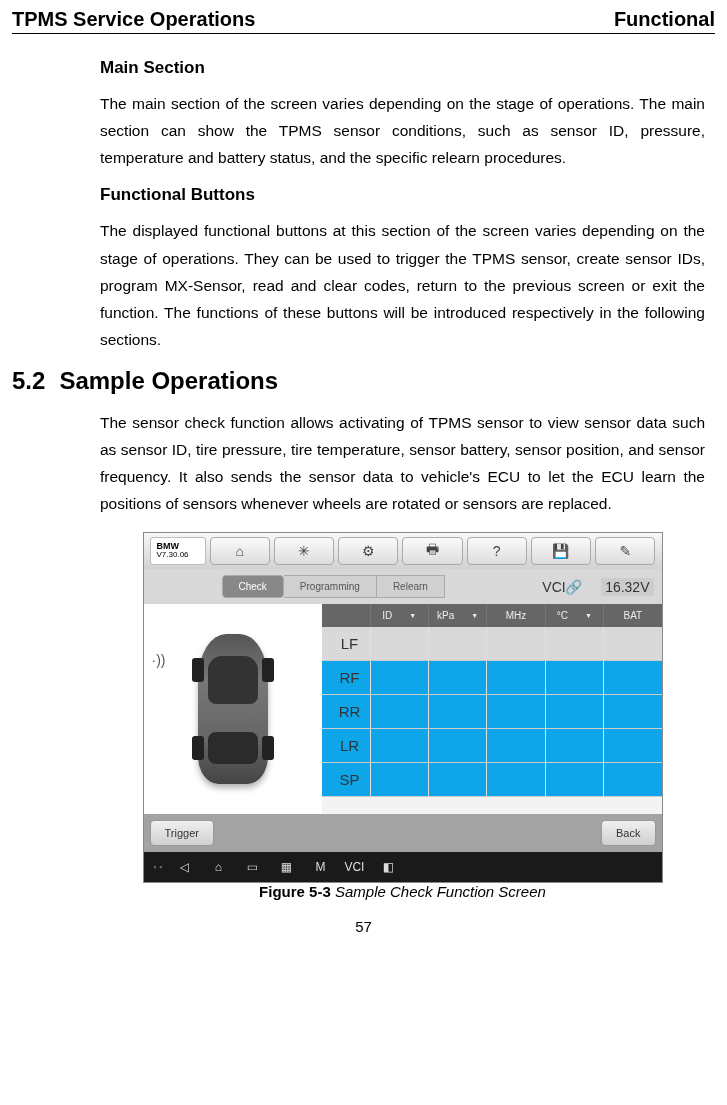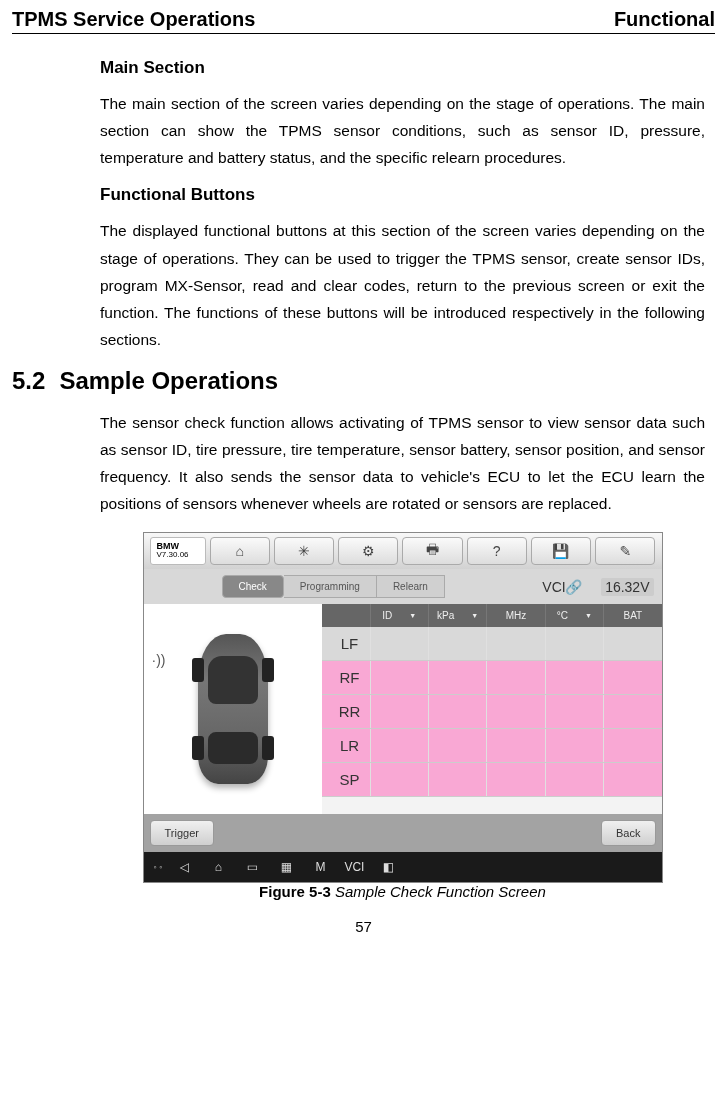--- a/index.html
+++ b/index.html
@@ -201,21 +201,21 @@
     border-left: 1px solid #777;
     display:flex;
     align-items:center;
     justify-content:center;
     gap:17px;
   }
   .dh-cell .arr { font-size:7px; }
   .data-row {
     display: flex;
     border-bottom: 1px solid #ccc;
-    background: #f9a8d4;
+    background: #0ea5e9;
     height: 34px;
     align-items: center;
   }
   .data-row.sel { background: #d9d9d9; }
   .dr-pos {
     width: 48px;
     padding-left: 8px;
     font-size: 15px;
     color: #333;
   }

